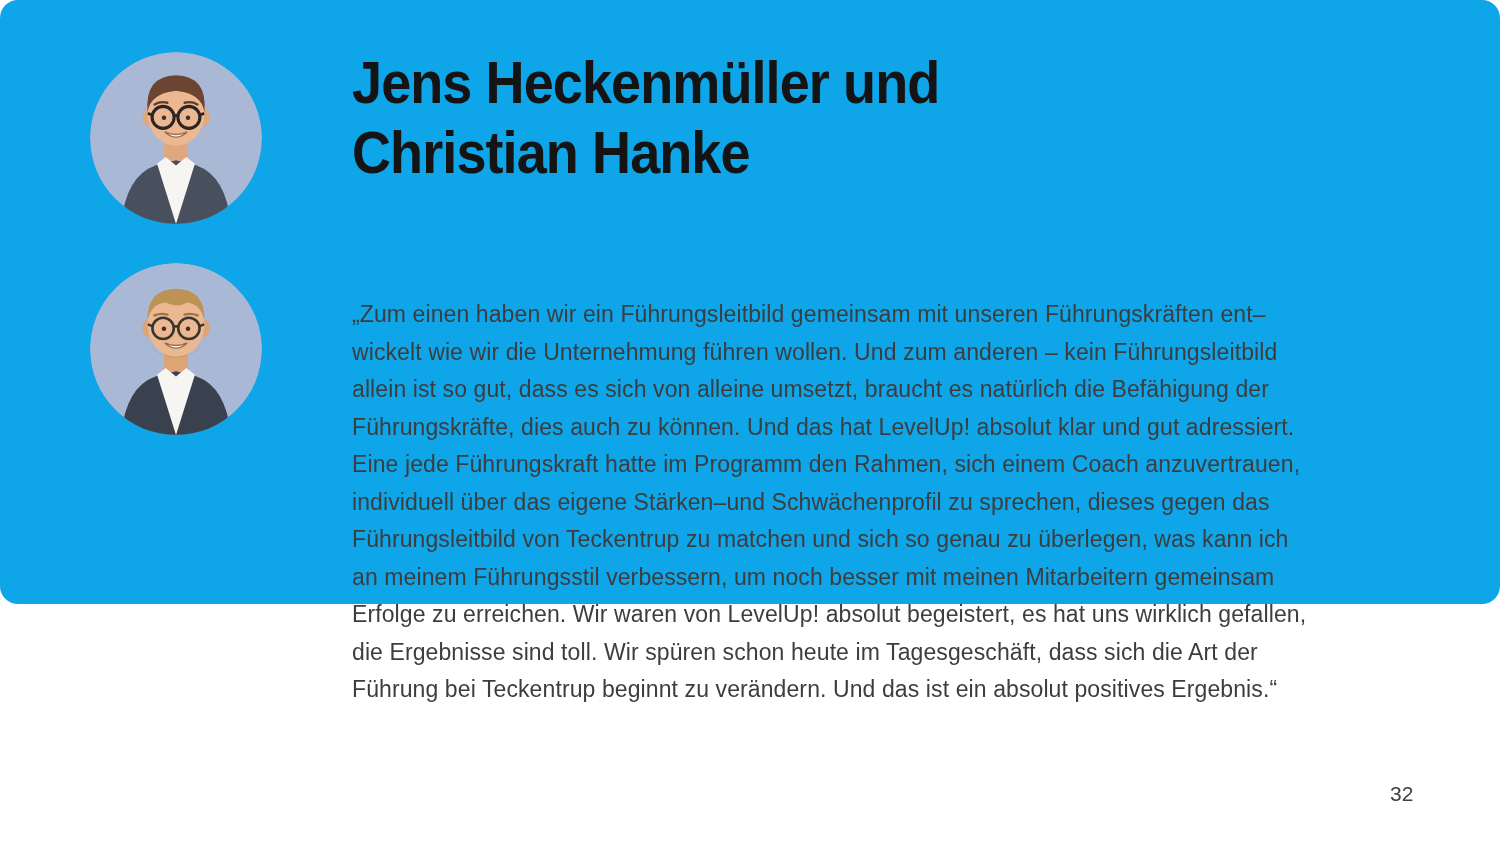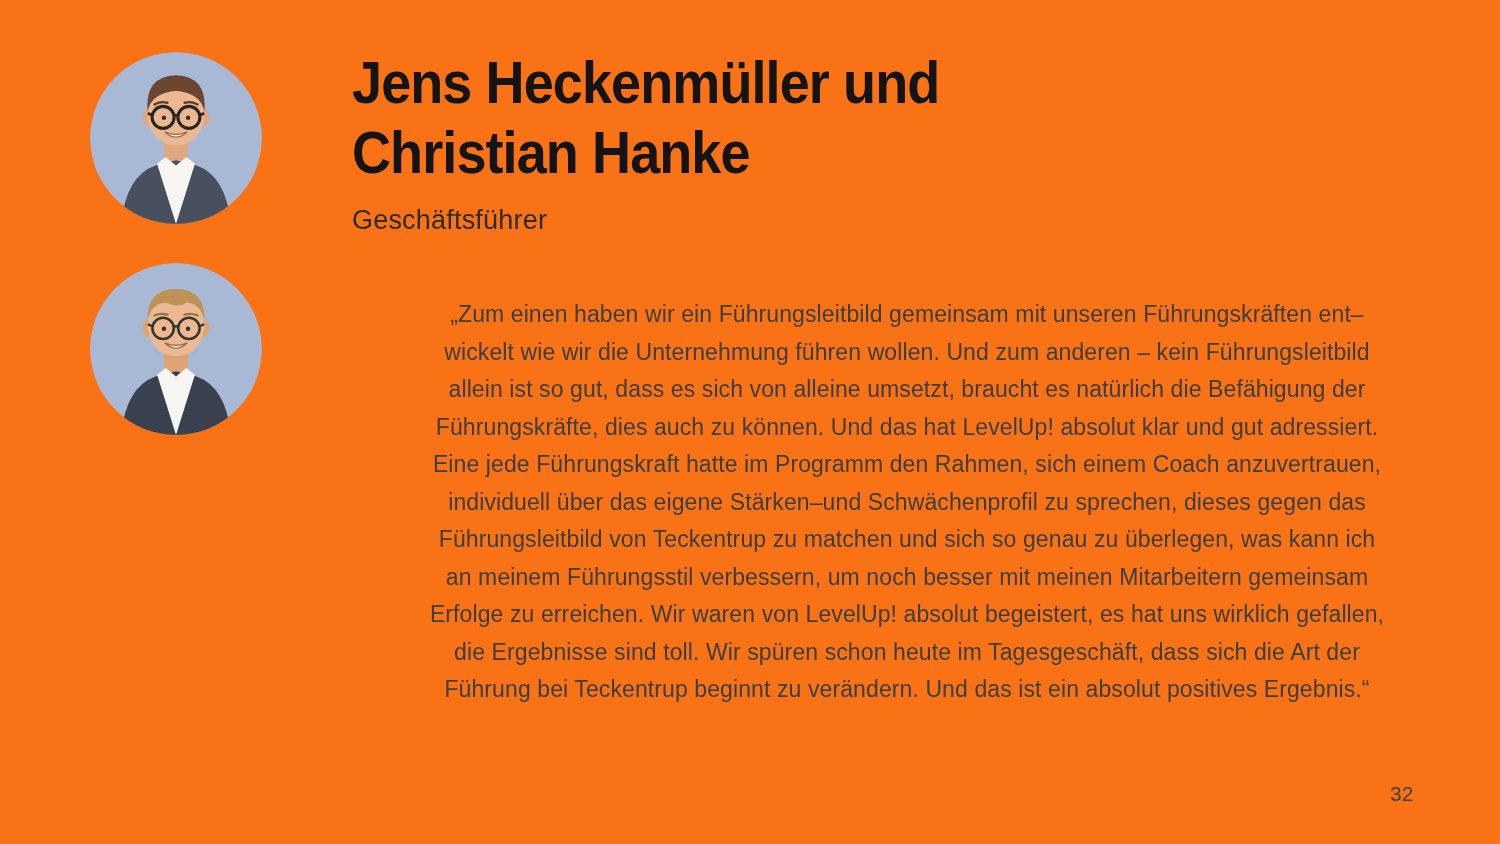--- a/index.html
+++ b/index.html
@@ -9,22 +9,23 @@
   body {
     width: 1500px;
     height: 844px;
     background: #ffffff;
     font-family: "Liberation Sans", sans-serif;
     overflow: hidden;
   }
   .slide {
     position: relative;
     width: 1500px;
-    height: 844px;
-    background: #f97316;
+    height: 604px;
+    background: #0ea5e9;
+    border-radius: 18px;
   }
   .avatar {
     position: absolute;
     width: 172px;
     height: 172px;
   }
   .avatar svg {
     width: 100%;
     height: 100%;
     display: block;
@@ -59,21 +60,20 @@
     position: absolute;
     left: 352px;
     top: 296px;
     width: 1110px;
     margin: 0;
     font-size: 23px;
     line-height: 37.5px;
     color: #3d3d3d;
     letter-spacing: 0.1px;
     white-space: pre-line;
-    text-align: center;
   }
   .page-number {
     position: absolute;
     left: 1390px;
     top: 782px;
     font-size: 21px;
     color: #3f3f3f;
   }
 </style>
 </head>
@@ -136,21 +136,20 @@
         <circle cx="43" cy="38.2" r="1.3" fill="#3a2f28"></circle>
         <circle cx="57" cy="38.2" r="1.3" fill="#3a2f28"></circle>
         <path d="M43.5 46.5 Q50 52.5 56.5 46.5 Q50 49.5 43.5 46.5 Z" fill="#ffffff" stroke="#9a6a48" stroke-width="0.8"></path>
       </g>
     </svg>
   </div>
 
   <h1 class="page-title">Jens Heckenmüller und
 Christian Hanke</h1>
 
-  <div class="role">Geschäftsführer</div>
 
   <p class="quote">„Zum einen haben wir ein Führungsleitbild gemeinsam mit unseren Führungskräften ent–
 wickelt wie wir die Unternehmung führen wollen. Und zum anderen – kein Führungsleitbild
 allein ist so gut, dass es sich von alleine umsetzt, braucht es natürlich die Befähigung der
 Führungskräfte, dies auch zu können. Und das hat LevelUp! absolut klar und gut adressiert.
 Eine jede Führungskraft hatte im Programm den Rahmen, sich einem Coach anzuvertrauen,
 individuell über das eigene Stärken–und Schwächenprofil zu sprechen, dieses gegen das
 Führungsleitbild von Teckentrup zu matchen und sich so genau zu überlegen, was kann ich
 an meinem Führungsstil verbessern, um noch besser mit meinen Mitarbeitern gemeinsam
 Erfolge zu erreichen. Wir waren von LevelUp! absolut begeistert, es hat uns wirklich gefallen,

